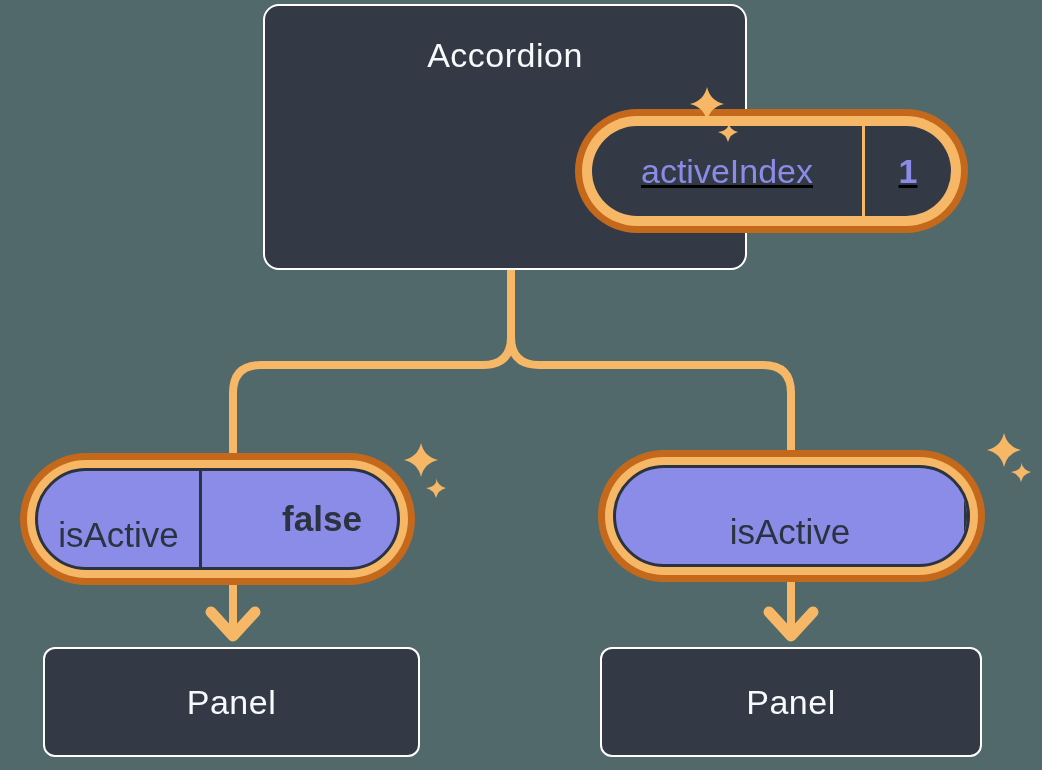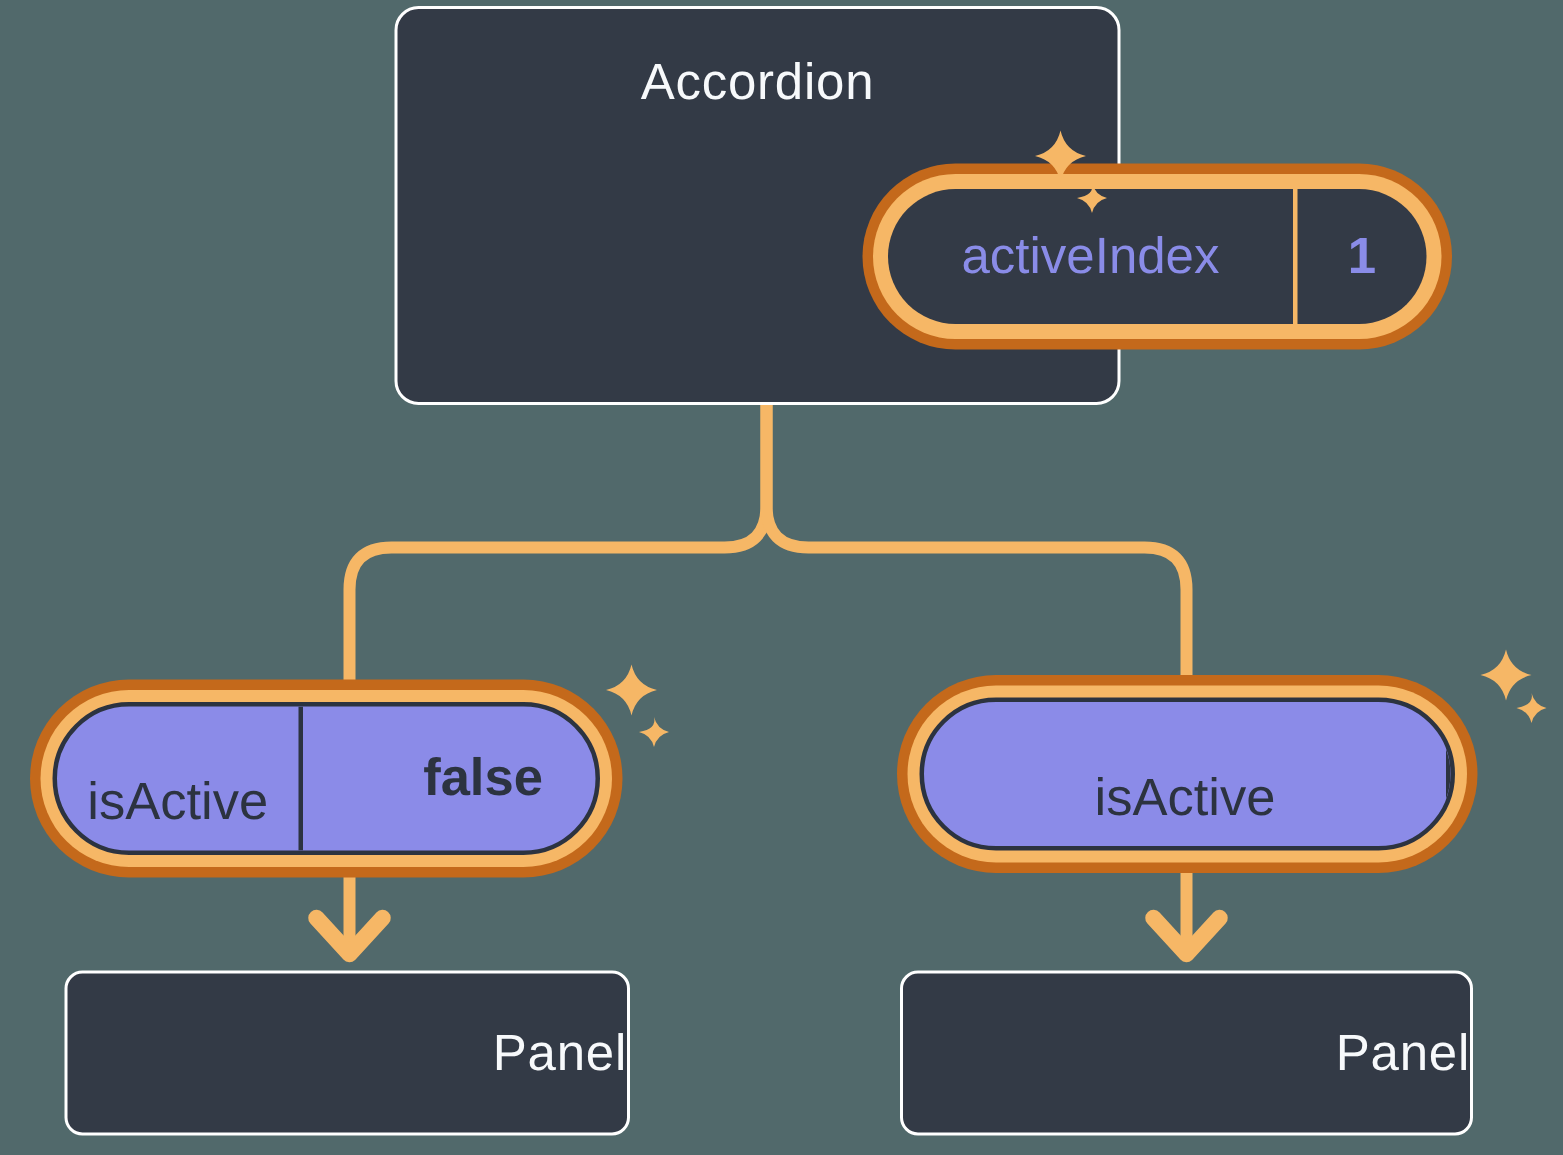--- a/index.html
+++ b/index.html
@@ -17,21 +17,21 @@
   html,body{width:1042px;height:770px;background:var(--background);
     font-family:"Liberation Sans", sans-serif;overflow:hidden;}
   .canvas{position:relative;width:844px;height:770px;background:var(--background);}
 
   svg.connectors{position:absolute;left:0;top:0;z-index:1;}
   .connector{stroke:var(--accent-light);stroke-width:8;fill:none;}
   .arrowhead{stroke:var(--accent-light);stroke-width:11;fill:none;
     stroke-linecap:round;stroke-linejoin:round;}
 
   .node{position:absolute;z-index:2;background:var(--node-fill);
-    border:2px solid var(--node-border);display:flex;align-items:center;justify-content:flex-end;}
+    border:2px solid var(--node-border);display:flex;align-items:center;justify-content:center;}
   .root-node{left:263px;top:4px;width:484px;height:266px;border-radius:16px;
     flex-direction:column;justify-content:flex-start;}
   .root-title{margin-top:30px;font-size:34px;font-weight:500;color:var(--title-text);
     letter-spacing:.5px;}
   .panel-node{height:110px;border-radius:12px;}
   .panel-left{left:43px;top:647px;width:377px;}
   .panel-right{left:600px;top:647px;width:382px;}
   .panel-label{font-size:34px;font-weight:500;color:var(--title-text);letter-spacing:.5px;}
 
   
@@ -76,21 +76,21 @@
     <path class="connector" d="M 511 266 L 511 337 Q 511 365 539 365 L 763 365 Q 791 365 791 393 L 791 453"></path>
     <path class="connector" d="M 233 583 L 233 629"></path>
     <path class="connector" d="M 791 580 L 791 629"></path>
     <path class="arrowhead" d="M 211 612 L 233 636 L 255 612"></path>
     <path class="arrowhead" d="M 769 612 L 791 636 L 813 612"></path>
   </svg>
 
   <div class="node root-node">
     <div class="root-title">Accordion</div>
     <div class="state-pill">
-      <div class="pill-outer" style="height:100%;">
+      <div class="pill-outer" style="height:100%;text-decoration:underline;">
         <div class="pill-light">
           <div class="pill-inner">
             <div class="seg-label">activeIndex</div>
             <div class="divider"></div>
             <div class="seg-value">1</div>
           </div>
         </div>
       </div>
     </div>
   </div>

